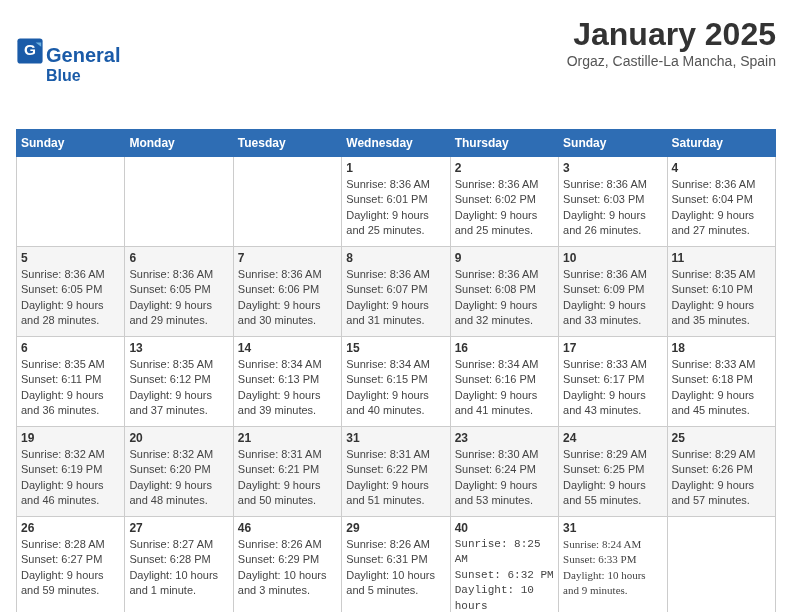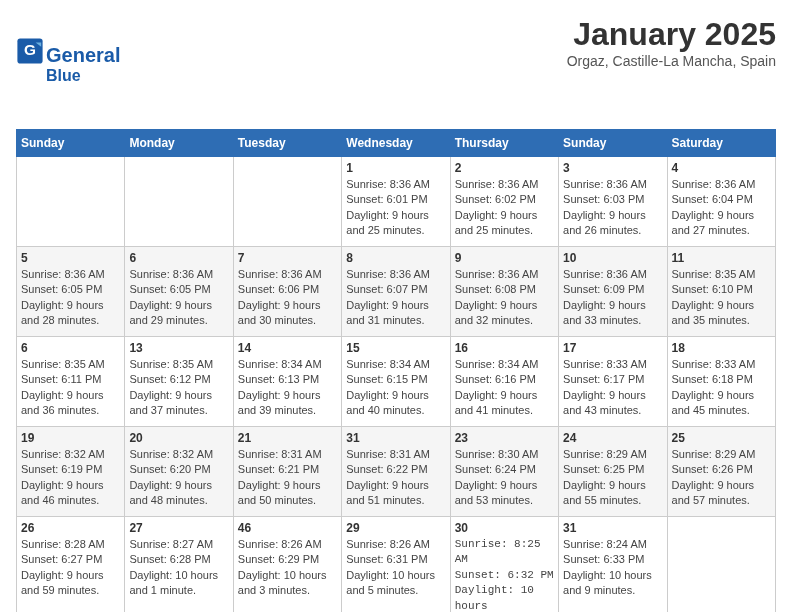--- a/index.html
+++ b/index.html
@@ -323,29 +323,29 @@
 and 3 minutes.</div>
         </td>
         <td>
           <span class="day-num">29</span>
           <div class="day-info" style="white-space: pre-line;">Sunrise: 8:26 AM
 Sunset: 6:31 PM
 Daylight: 10 hours
 and 5 minutes.</div>
         </td>
         <td>
-          <span class="day-num">30</span>
+          <span class="day-num">40</span>
           <div class="day-info" style="white-space: pre-line; font-family: Liberation Mono, monospace;">Sunrise: 8:25 AM
 Sunset: 6:32 PM
 Daylight: 10 hours
 and 7 minutes.</div>
         </td>
         <td>
           <span class="day-num">31</span>
-          <div class="day-info" style="white-space: pre-line;">Sunrise: 8:24 AM
+          <div class="day-info" style="white-space: pre-line; font-family: Liberation Serif, serif;">Sunrise: 8:24 AM
 Sunset: 6:33 PM
 Daylight: 10 hours
 and 9 minutes.</div>
         </td>
         <td></td>
       </tr>
     </tbody>
 </table>
 
 </body></html>

